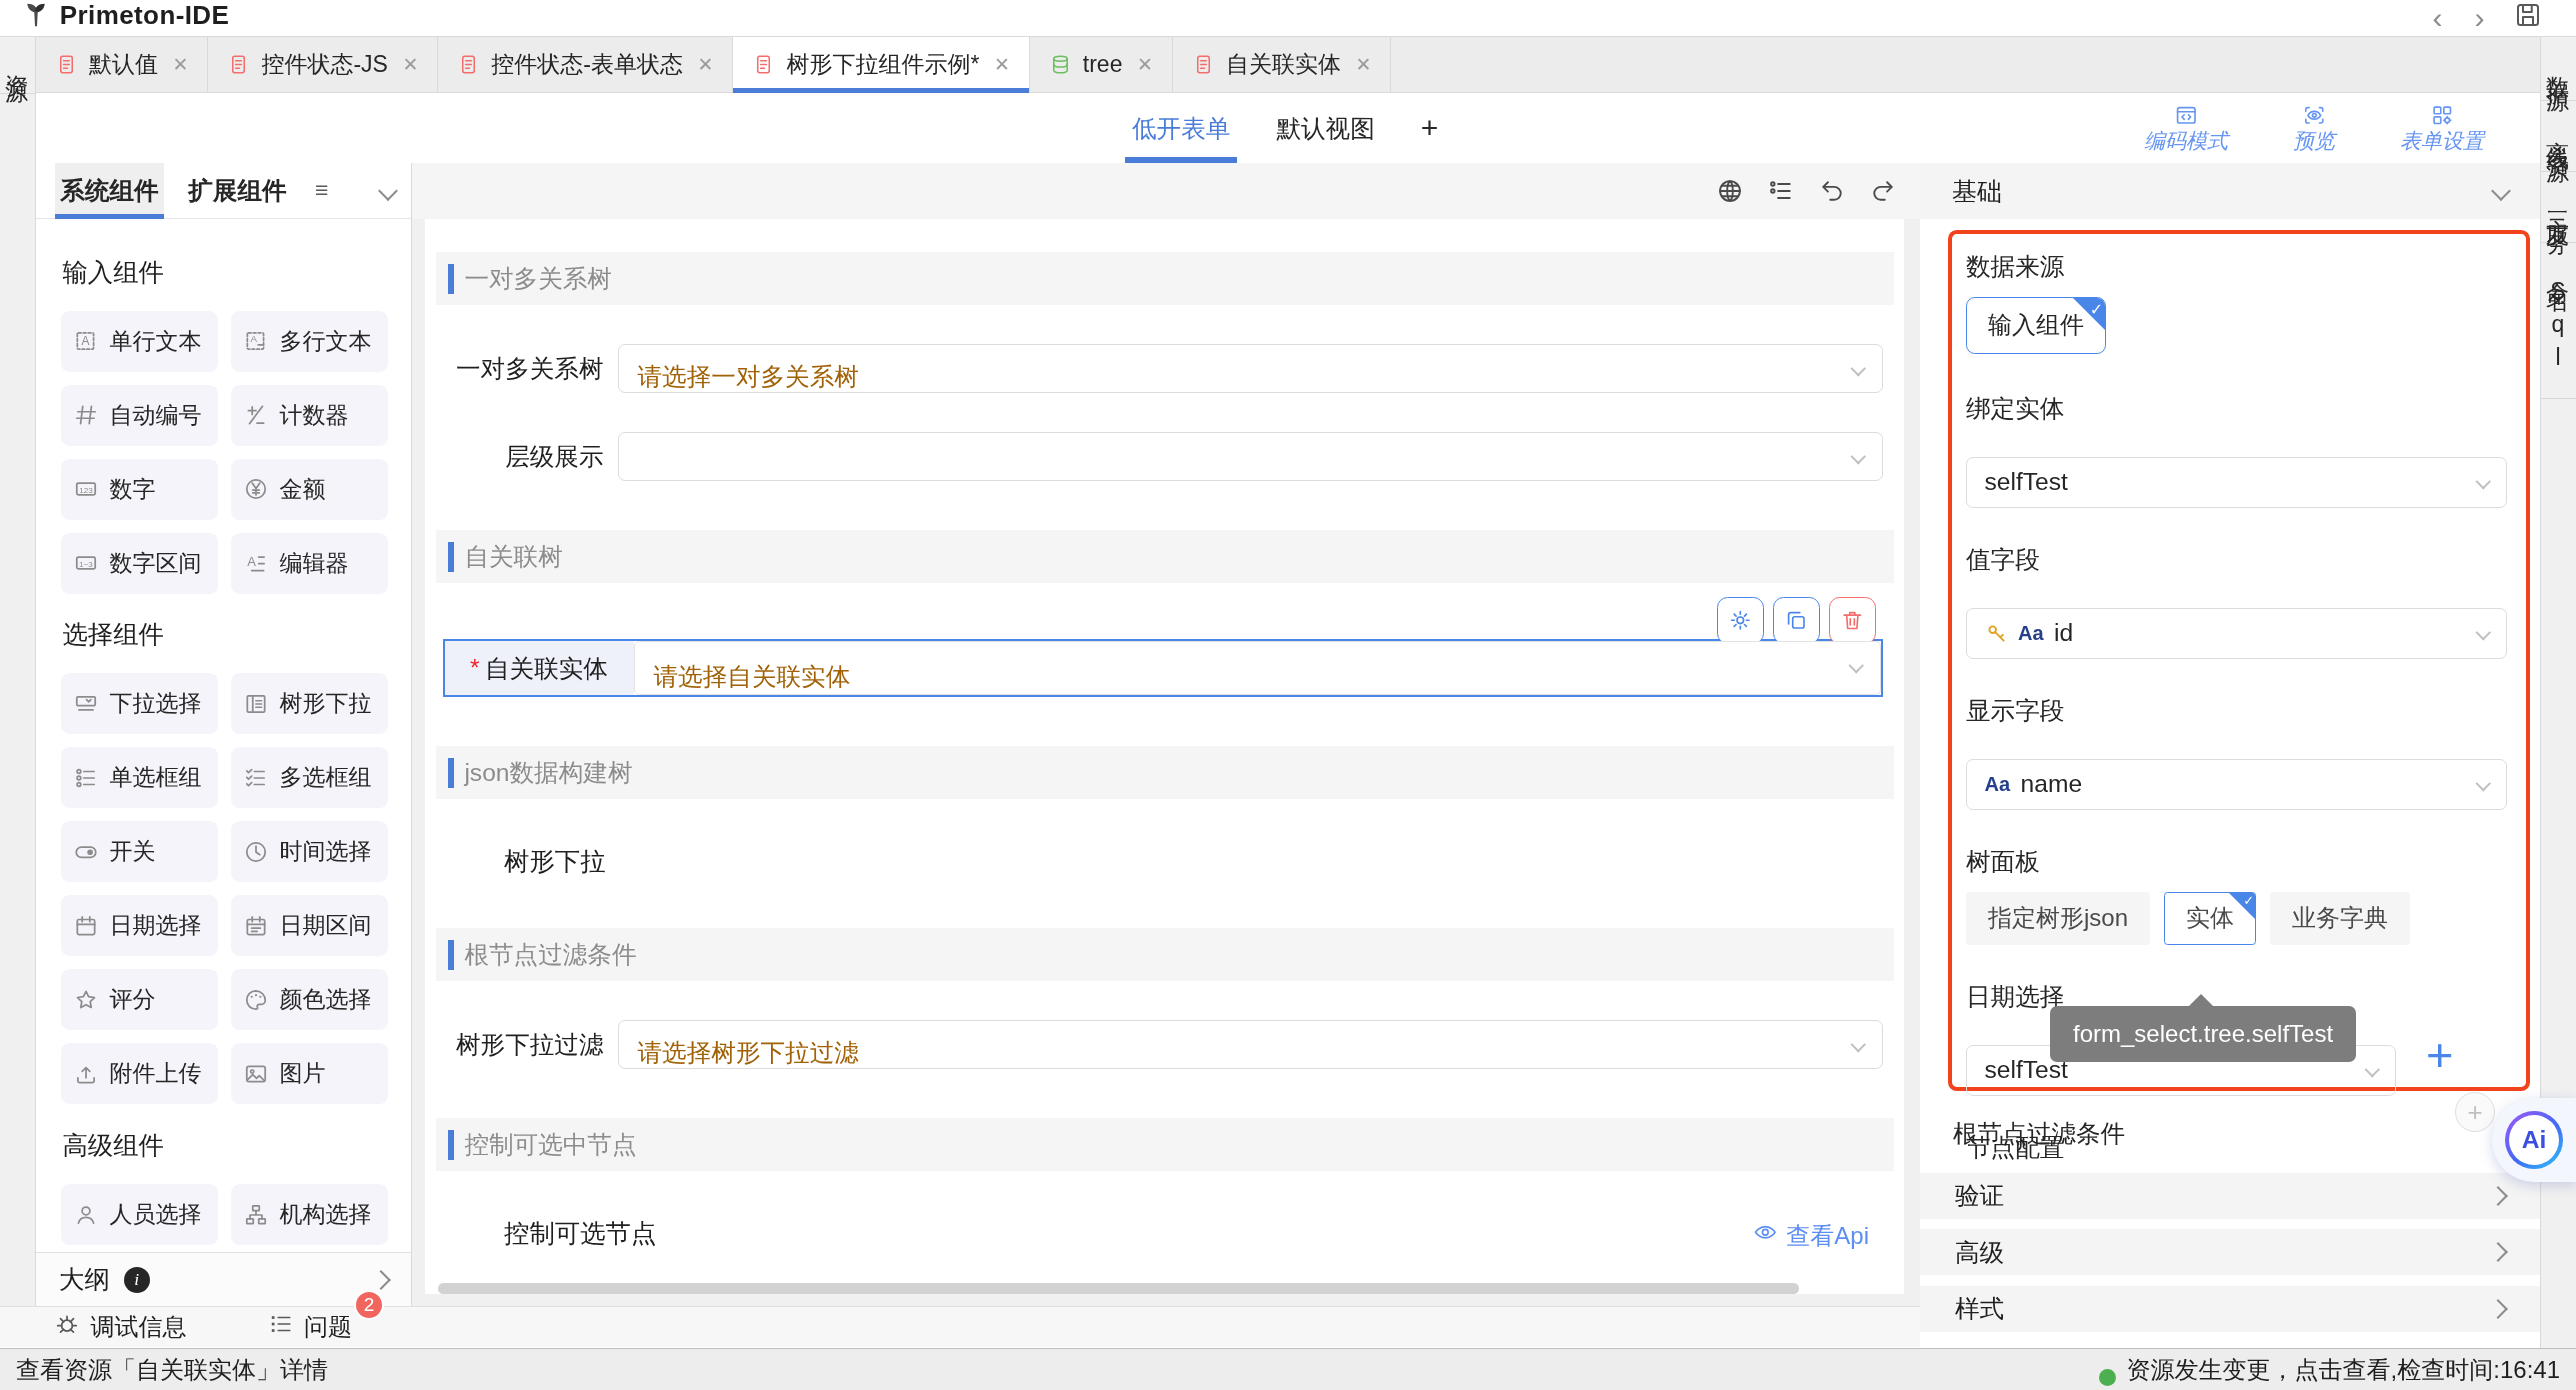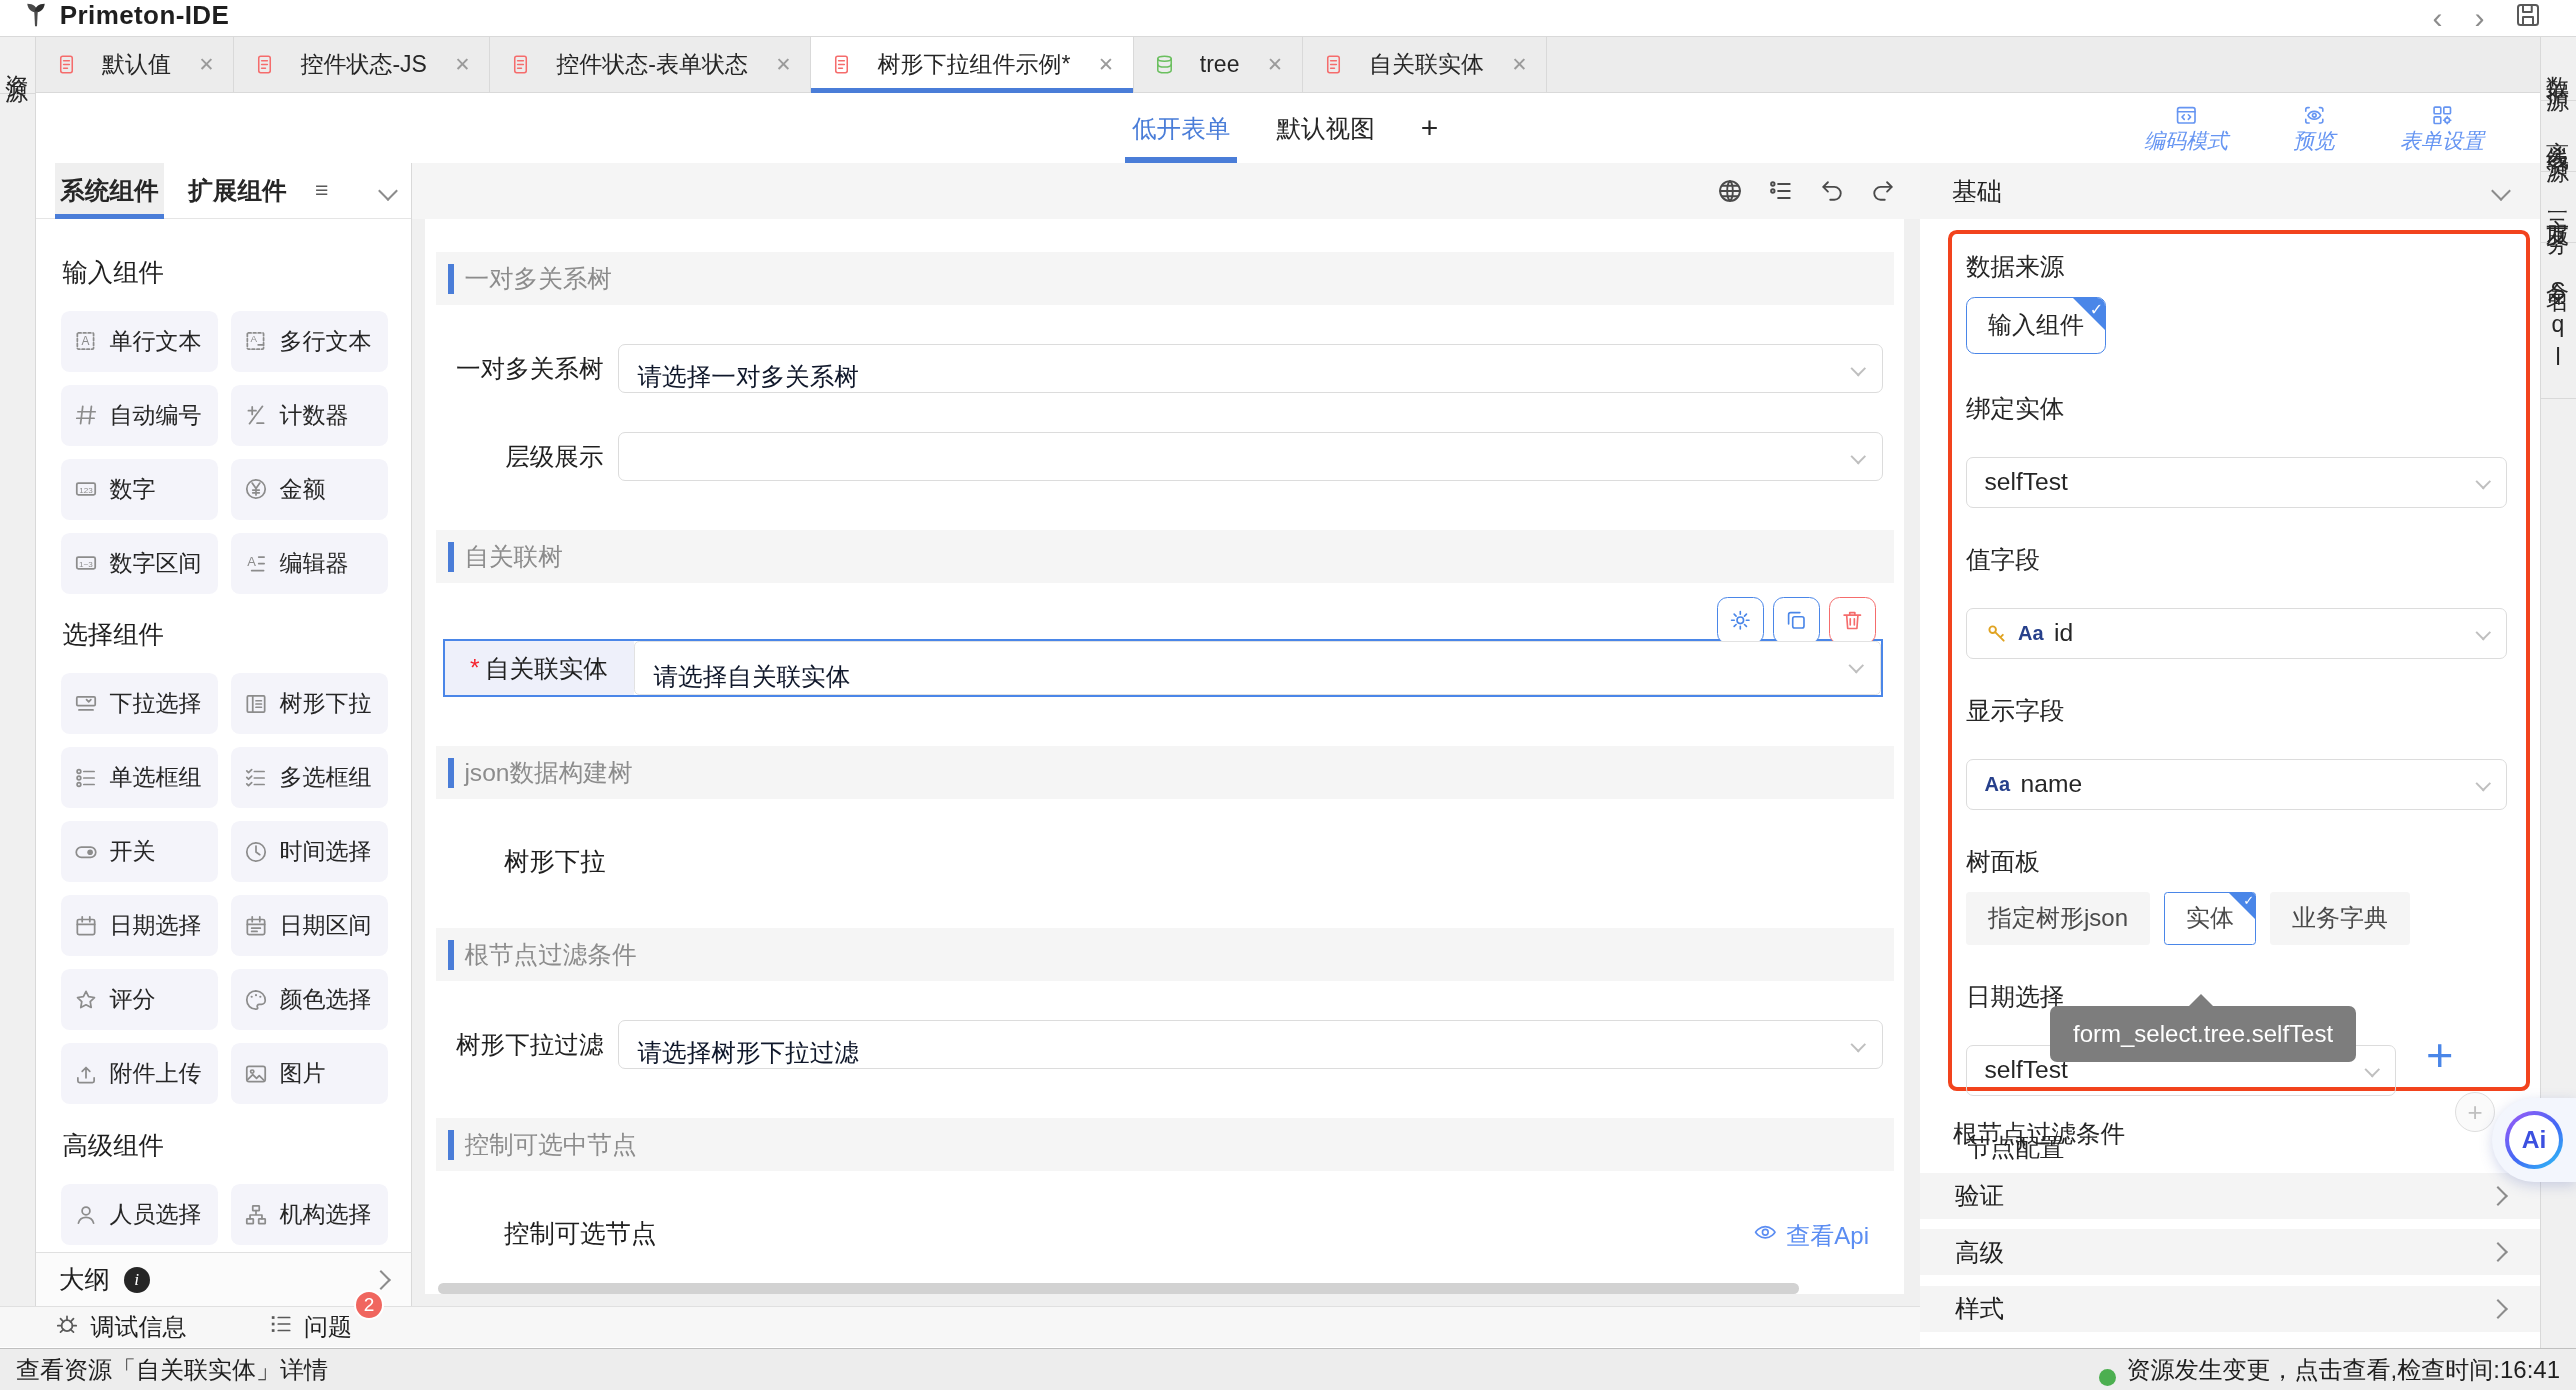--- a/index.html
+++ b/index.html
@@ -20,21 +20,21 @@
   #leftstrip { position:absolute; left:0; top:37px; width:36px; height:1270px; background:#f0f0f0; border-right:0.9px solid #d9d9d9; }
   .vtext { writing-mode:vertical-rl; text-orientation:upright; font-size:23px; color:#262626; letter-spacing:7px; display:block; margin:0 auto; }
   #leftstrip .vtab { padding:19px 0 23px; text-align:center; border-bottom:0.9px solid #d9d9d9; }
 
   
   #rightstrip { position:absolute; left:2540px; top:37px; width:36px; height:1311px; background:#f0f0f0; border-left:0.9px solid #d9d9d9; }
   #rightstrip .vtab { padding:21px 0; text-align:center; border-bottom:0.9px solid #d9d9d9; cursor:pointer; }
 
   
   #tabstrip { position:absolute; left:36px; top:37px; width:2504px; height:56px; background:#ececec; border-bottom:0.9px solid #d9d9d9; display:flex; align-items:stretch; }
-  .etab { display:flex; align-items:center; gap:24px; padding:3px 19px; border-right:0.9px solid #d9d9d9; font-size:23px; color:#262626; position:relative; cursor:pointer; }
+  .etab { display:flex; align-items:center; gap:11px; padding:3px 19px; border-right:0.9px solid #d9d9d9; font-size:23px; color:#262626; position:relative; cursor:pointer; }
   .etab .icn { width:23px; height:23px; }
   .etab.active { background:#fff; }
   .etab.active::after { content:""; position:absolute; left:0; right:0; bottom:-0.9px; height:5.3px; background:#4a7dd8; }
   .tab-close { color:#9b9b9b; font-size:19px; margin-left:3.5px; }
   .tabicon-red { color:#f56c6c; }
   .tabicon-green { color:#6abf5e; }
 
   
   #viewheader { position:absolute; left:36px; top:93px; width:2504px; height:70px; background:#fff; display:flex; align-items:center; }
   #vh-center { position:absolute; left:1096px; top:0; height:70px; display:flex; align-items:center; gap:46px; }
@@ -78,21 +78,21 @@
   #canvas-toolbar .icn { width:28px; height:28px; cursor:pointer; }
   #form-area { position:absolute; left:13px; right:16px; top:56px; bottom:12.3px; background:#fff; padding-top:33px; overflow:hidden; }
   .sec-head { margin:49px 0 0 10.5px; margin-right:10.5px; height:53px; background:#f5f5f5; display:flex; align-items:center; }
   .sec-head:first-child { margin-top:0; }
   .sec-bar { width:6.1px; height:30px; background:#4a7dd8; margin:0 10.5px 0 12.3px; }
   .sec-title { font-size:24.6px; color:#8c8c8c; }
   .frow { display:flex; align-items:center; margin:39px 21px 0 17.5px; }
   .flabel { width:175px; text-align:right; font-size:24.6px; color:#1f1f1f; padding-right:14px; flex:0 0 auto; }
   .req { color:#f5222d; margin-right:5.3px; }
   .fselect { flex:1; height:49px; border:1.8px solid #dcdcdc; border-radius:7px; background:#fff; display:flex; align-items:center; padding:0 19px; position:relative; cursor:pointer; }
-  .fselect .ph { font-size:24.6px; color:#0f172a;margin-top:16px; }
+  .fselect .ph { font-size:24.6px; color:#a16207;margin-top:16px; }
   .fselect .chev { position:absolute; right:19px; top:17.5px; }
   .ftext { margin:46px 0 0 79px; font-size:25.4px; color:#1f1f1f; }
   
   .selrow { position:relative; margin:56px 21px 0 17.5px; border:2.6px solid #4a86e8; background:#fff; display:flex; align-items:stretch; height:58px; }
   .selrow .sel-label { width:189px; background:#eef0fa; display:flex; align-items:center; justify-content:center; font-size:24.6px; color:#1f1f1f; flex:0 0 auto; }
   .selrow .fselect { border:1.3px solid #e2e2e2; border-radius:5.3px; margin:0; height:auto; }
   .row-actions { position:absolute; top:-44px; right:5.3px; display:flex; gap:8.8px; }
   .act-btn { width:47px; height:47px; border-radius:10.5px; background:#fff; border:1.8px solid #4a86e8; color:#4a86e8; display:flex; align-items:center; justify-content:center; cursor:pointer; }
   .act-btn.danger { border-color:#f56c6c; color:#f56c6c; }
   .act-btn .icn { width:24.6px; height:24.6px; }

